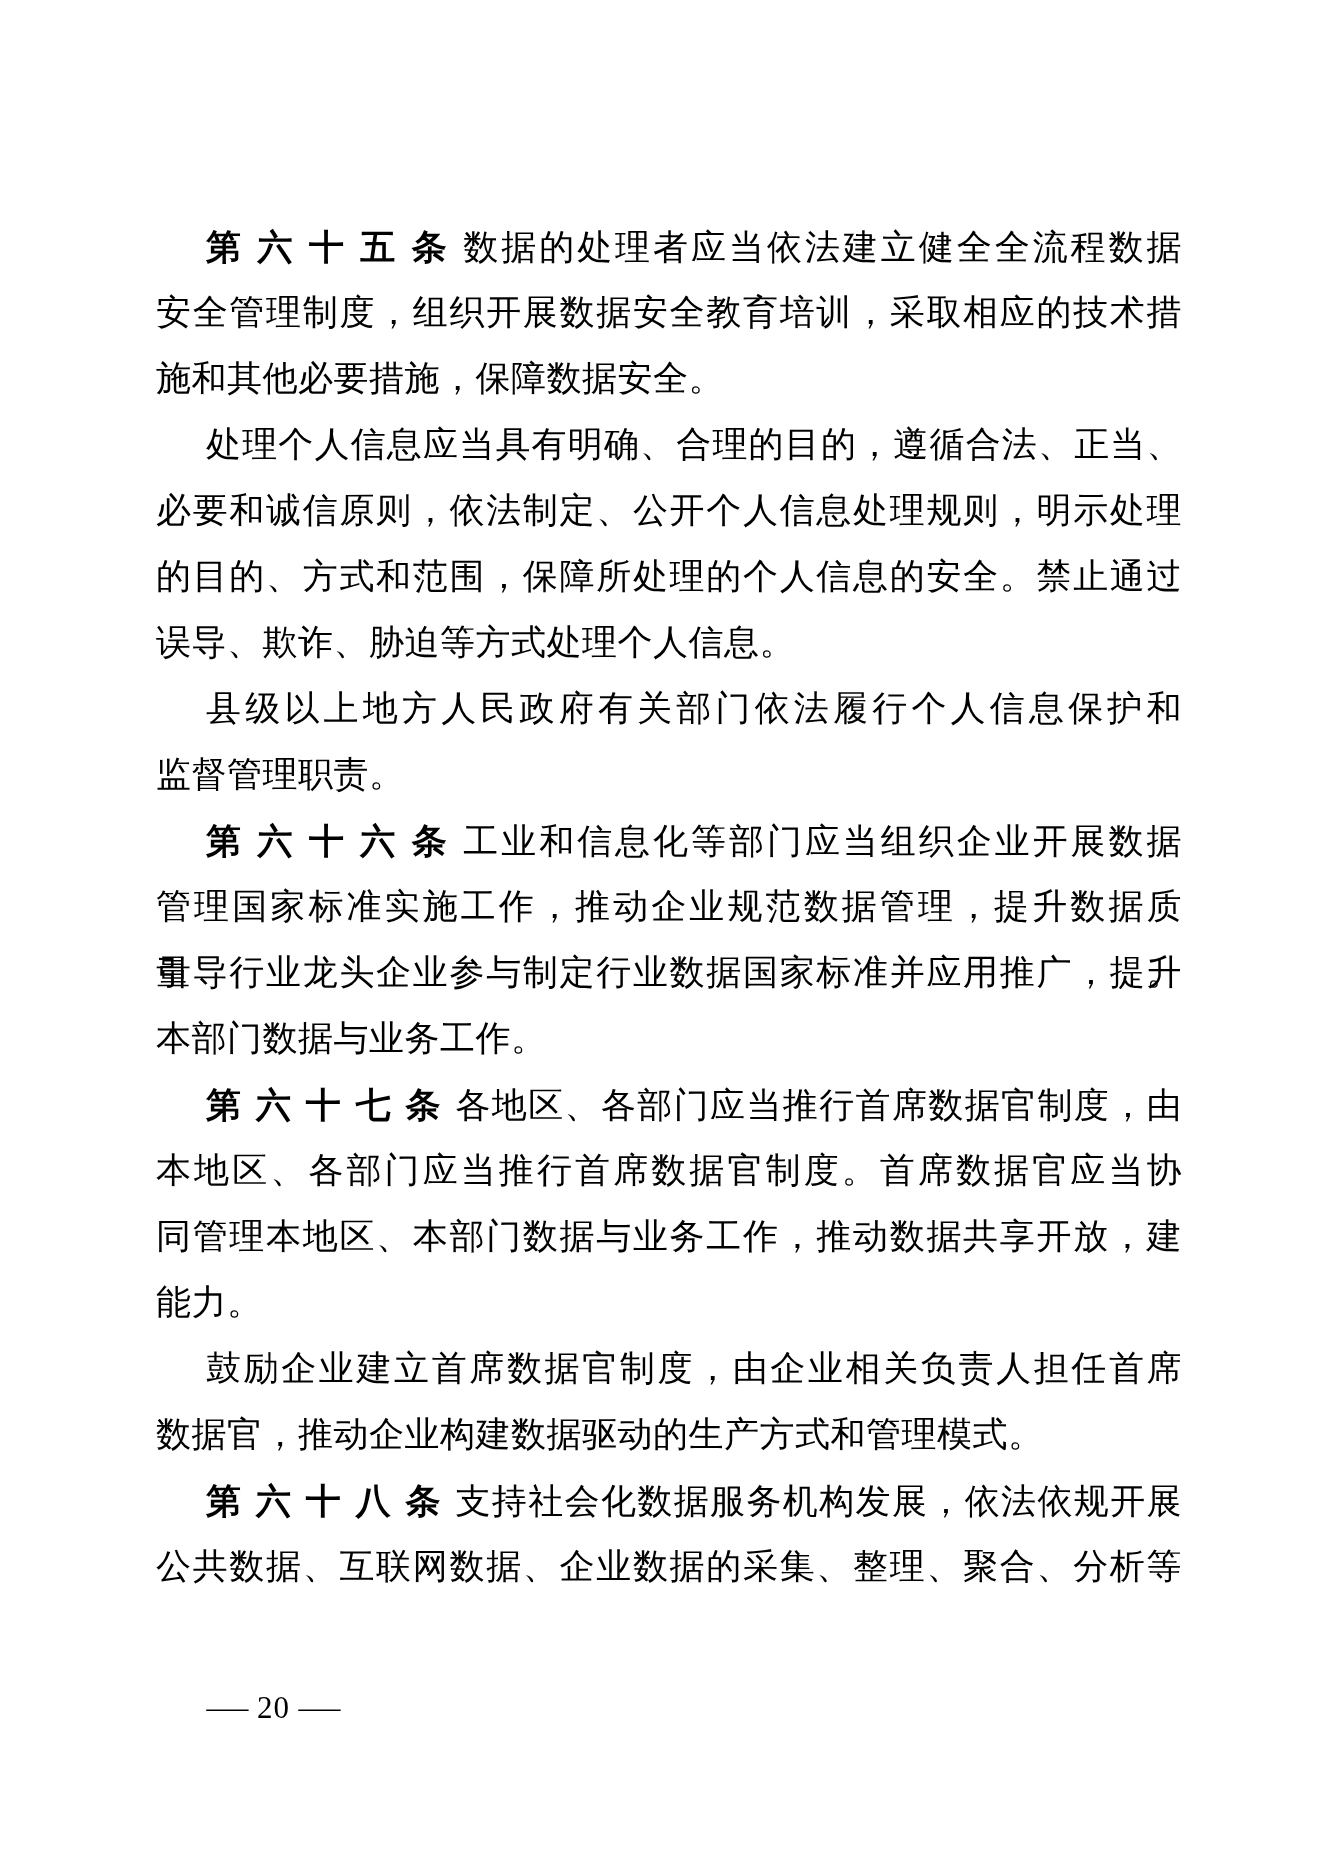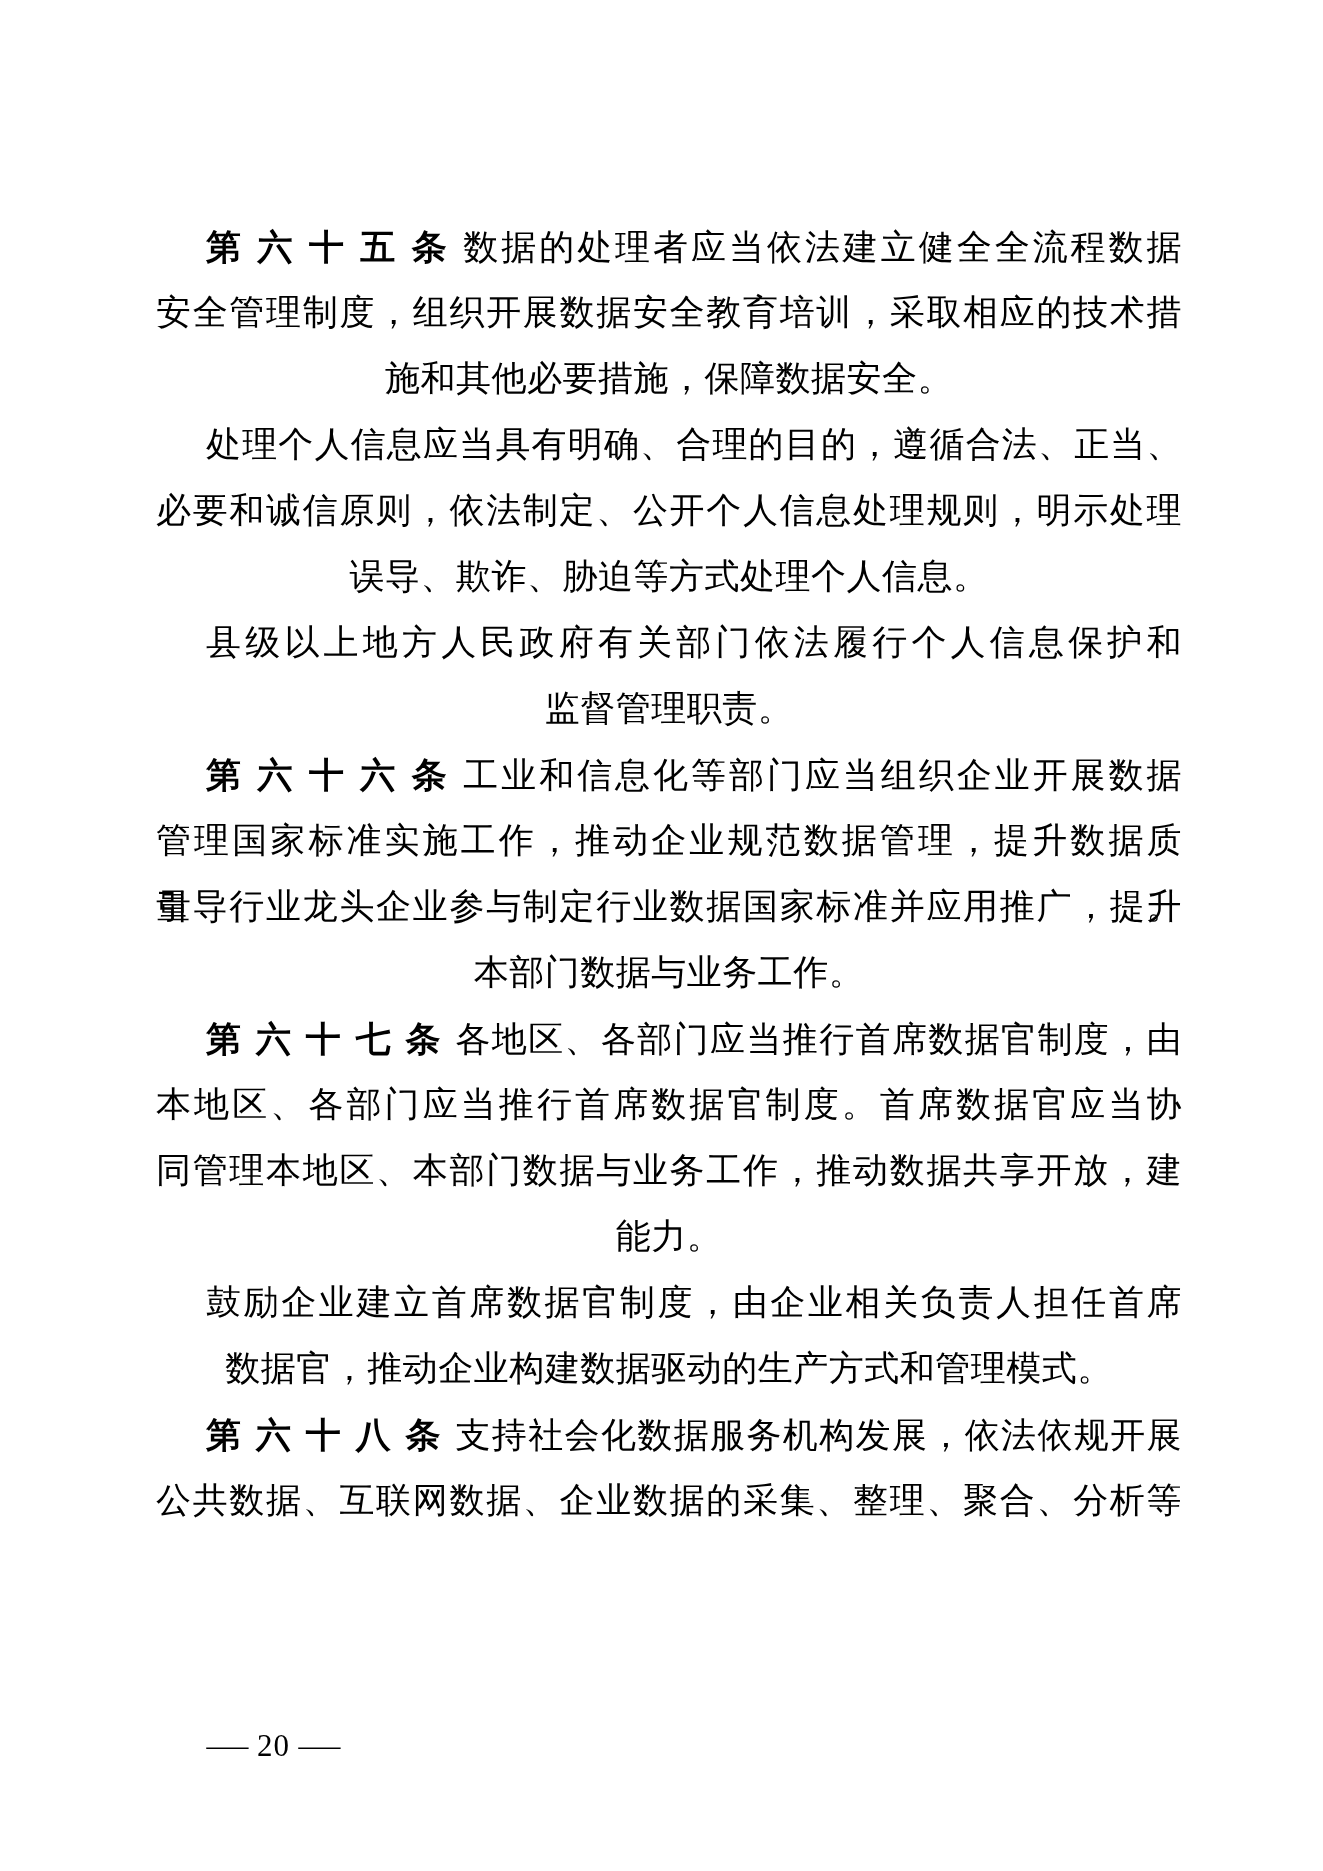--- a/index.html
+++ b/index.html
@@ -21,21 +21,21 @@
     left: 156px;
     top: 214px;
     width: 1026px;
   }
   .line {
     height: 66px;
     line-height: 66px;
     font-size: 35px;
     letter-spacing: 0.5px;
     white-space: nowrap;
-    text-align: center;
+    text-align: left;
   }
   .line.fill {
     white-space: normal;
     text-align: justify;
     text-align-last: justify;
   }
   .line.indent {
     text-indent: 50px;
   }
   .article-no {
@@ -54,40 +54,40 @@
     font-family: "Liberation Serif", "DejaVu Serif", serif;
   }
   .footer .dash {
     display: inline-block;
     transform: scaleX(1.35);
     margin: 0 14px;
   }
   .footer .page-no {
     display: inline-block;
     letter-spacing: 1px;
-    margin-top: 38px;
   }
 </style>
 </head>
 <body>
 
 <div class="page">
 
   <div class="text-block">
 
     <div class="line indent fill"><span class="article-no">第六十五条</span><span>数据的处理者应当依法建立健全全流程数据</span></div>
 
     <div class="line fill"><span>安全管理制度，组织开展数据安全教育培训，采取相应的技术措</span></div>
 
     <div class="line"><span>施和其他必要措施，保障数据安全。</span></div>
 
     <div class="line indent fill"><span>处理个人信息应当具有明确、合理的目的，遵循合法、正当、</span></div>
 
     <div class="line fill"><span>必要和诚信原则，依法制定、公开个人信息处理规则，明示处理</span></div>
 
+    <div class="line fill"><span>的目的、方式和范围，保障所处理的个人信息的安全。禁止通过</span></div>
 
     <div class="line"><span>误导、欺诈、胁迫等方式处理个人信息。</span></div>
 
     <div class="line indent fill"><span>县级以上地方人民政府有关部门依法履行个人信息保护和</span></div>
 
     <div class="line"><span>监督管理职责。</span></div>
 
     <div class="line indent fill"><span class="article-no">第六十六条</span><span>工业和信息化等部门应当组织企业开展数据</span></div>
 
     <div class="line fill"><span>管理国家标准实施工作，推动企业规范数据管理，提升数据质量。</span></div>

